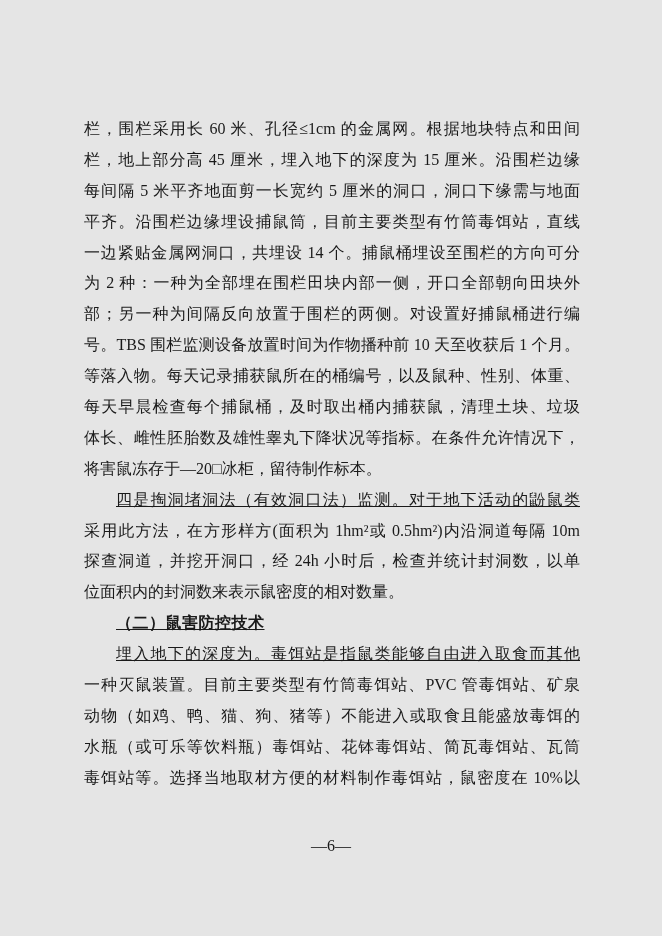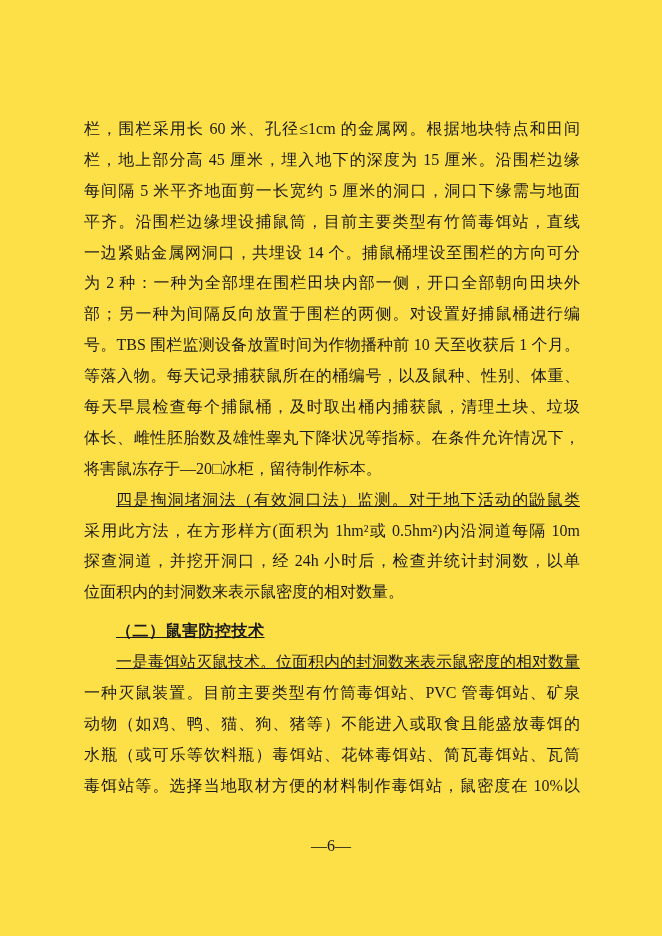--- a/index.html
+++ b/index.html
@@ -4,21 +4,21 @@
 <style>
   html, body {
     margin: 0;
     padding: 0;
     background: #ffffff;
   }
   .page {
     position: relative;
     width: 662px;
     height: 936px;
-    background: #fde047;
+    background: #e5e5e5;
     overflow: hidden;
     font-family: "Liberation Serif", "DejaVu Serif", serif;
     color: #1a1a1a;
   }
   .body-text {
     position: absolute;
     left: 84px;
     top: 114px;
     width: 496px;
     font-size: 16px;
@@ -34,21 +34,20 @@
     text-align-last: left;
   }
   .ln.ind {
     text-indent: 2em;
     text-decoration: underline;
   }
   .ln.heading {
     font-family: "DejaVu Sans", "Liberation Sans", sans-serif;
     font-weight: bold;
     letter-spacing: 0.5px;
-    margin-top: 8px;
   }
   .footer {
     position: absolute;
     left: 0;
     top: 836px;
     width: 662px;
     text-align: center;
     font-size: 16px;
     line-height: 20px;
   }
@@ -68,21 +67,21 @@
     <div class="ln">号。TBS 围栏监测设备放置时间为作物播种前 10 天至收获后 1 个月。</div>
     <div class="ln">等落入物。每天记录捕获鼠所在的桶编号，以及鼠种、性别、体重、</div>
     <div class="ln">每天早晨检查每个捕鼠桶，及时取出桶内捕获鼠，清理土块、垃圾</div>
     <div class="ln">体长、雌性胚胎数及雄性睾丸下降状况等指标。在条件允许情况下，</div>
     <div class="ln end">将害鼠冻存于—20□冰柜，留待制作标本。</div>
     <div class="ln ind">四是掏洞堵洞法（有效洞口法）监测。对于地下活动的鼢鼠类</div>
     <div class="ln">采用此方法，在方形样方(面积为 1hm²或 0.5hm²)内沿洞道每隔 10m</div>
     <div class="ln">探查洞道，并挖开洞口，经 24h 小时后，检查并统计封洞数，以单</div>
     <div class="ln end">位面积内的封洞数来表示鼠密度的相对数量。</div>
     <div class="ln heading ind end">（二）鼠害防控技术</div>
-    <div class="ln ind">一是毒饵站灭鼠技术。位面积内的封洞数来表示鼠密度的相对数量</div>
+    <div class="ln ind">埋入地下的深度为。毒饵站是指鼠类能够自由进入取食而其他</div>
     <div class="ln">一种灭鼠装置。目前主要类型有竹筒毒饵站、PVC 管毒饵站、矿泉</div>
     <div class="ln">动物（如鸡、鸭、猫、狗、猪等）不能进入或取食且能盛放毒饵的</div>
     <div class="ln">水瓶（或可乐等饮料瓶）毒饵站、花钵毒饵站、简瓦毒饵站、瓦筒</div>
     <div class="ln">毒饵站等。选择当地取材方便的材料制作毒饵站，鼠密度在 10%以</div>
   </div>
   <div class="footer">
     <span>—6—</span>
   </div>
 </div>
 

